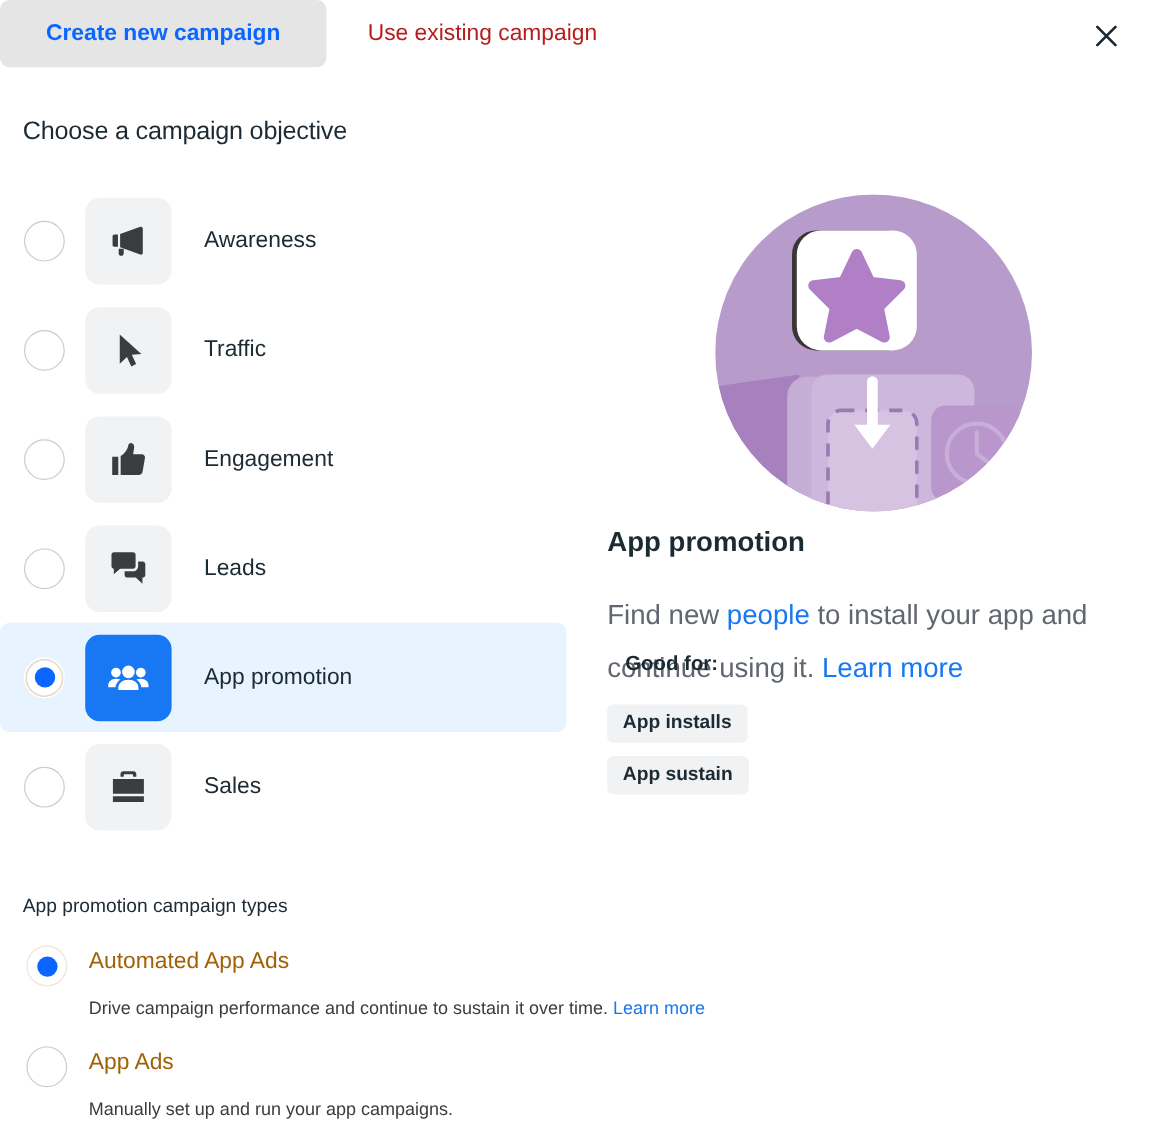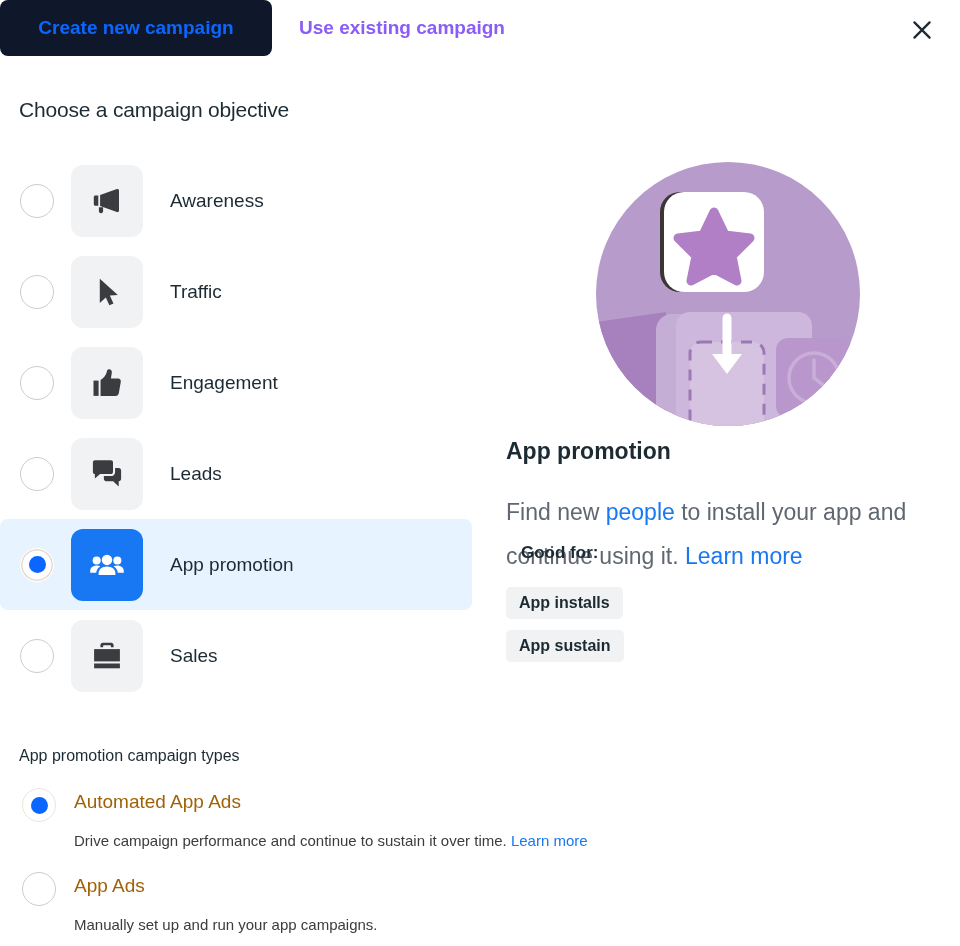--- a/index.html
+++ b/index.html
@@ -14,24 +14,24 @@
 
   
   .tabbar { position: absolute; left: 0; top: 0; width: 960px; height: 56px; }
   .tab {
     position: absolute; top: 0; height: 56px;
     display: flex; align-items: center; justify-content: center;
     font-size: 19px; cursor: pointer; white-space: nowrap;
   }
   .tab-create {
     left: 0; width: 272px;
-    background: #0f172a; border-radius: 8px;
+    background: #e5e5e5; border-radius: 8px;
     color: #0a66ff; font-weight: bold;
   }
-  .tab-existing { left: 272px; width: 260px; color: #8b5cf6; font-weight: bold; }
+  .tab-existing { left: 272px; width: 260px; color: #b91c1c; font-weight: normal; }
   .close-btn {
     position: absolute; left: 900px; top: 8px; width: 44px; height: 44px;
     display: flex; align-items: center; justify-content: center; cursor: pointer;
     border-radius: 50%;
   }
 
   
   .section-title {
     position: absolute; left: 19px; font-weight: normal; color: #1c2b33;
   }

